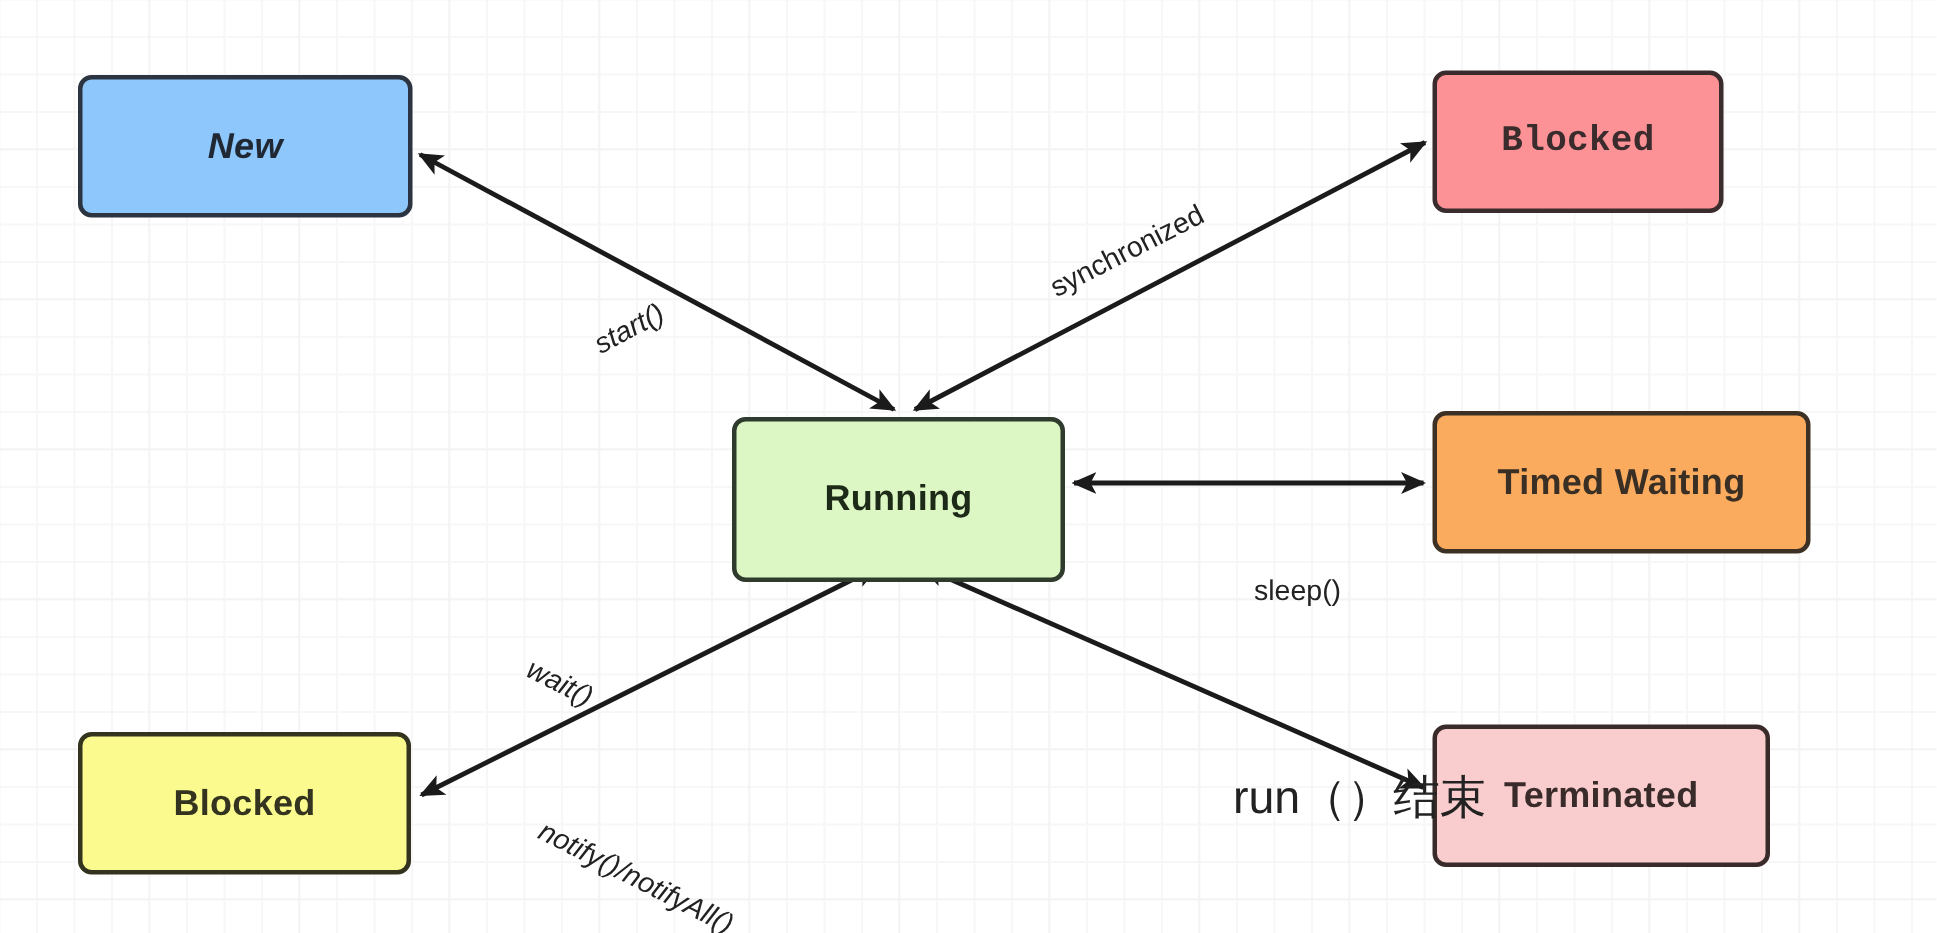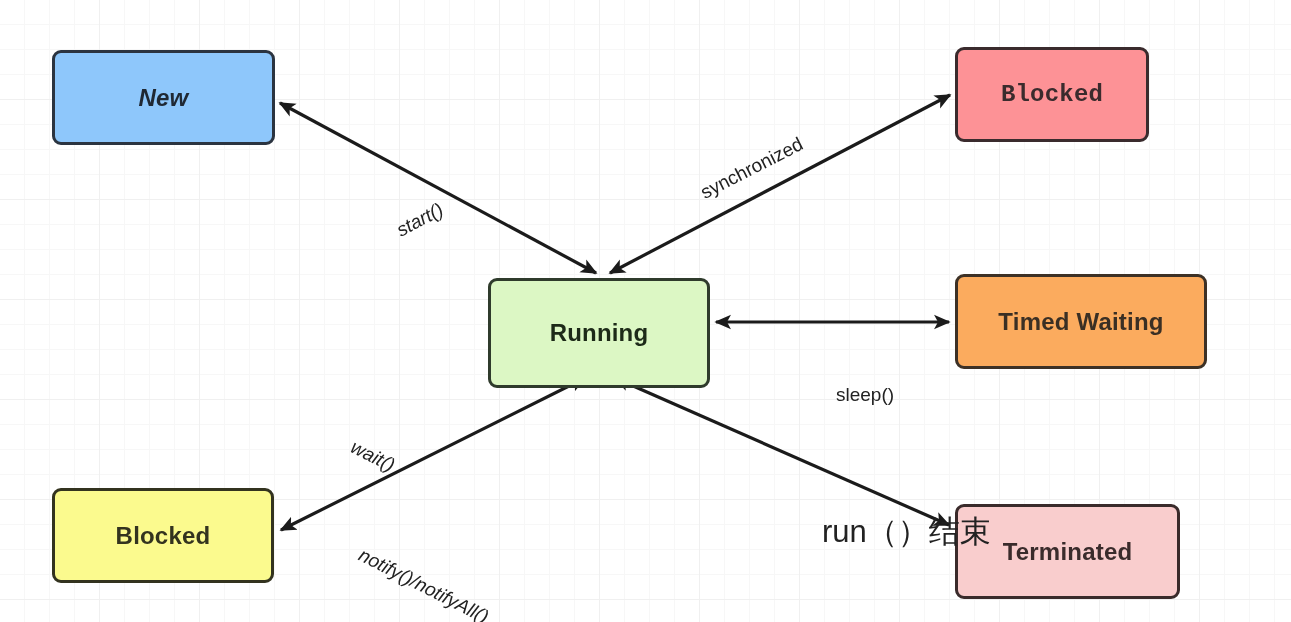--- a/index.html
+++ b/index.html
@@ -88,21 +88,21 @@
   </div>
   <div class="node" style="left: 488px; top: 278px; width: 222px; height: 110px; background: rgb(220, 247, 196); border-color: rgb(47, 59, 44); color: rgb(29, 42, 24);">
     <span>Running</span>
   </div>
   <div class="node" style="left: 955px; top: 274px; width: 252px; height: 95px; background: rgb(251, 171, 94); border-color: rgb(61, 49, 38); color: rgb(58, 47, 36);">
     <span>Timed Waiting</span>
   </div>
   <div class="node" style="left: 52px; top: 488px; width: 222px; height: 95px; background: rgb(251, 250, 142); border-color: rgb(51, 51, 31); color: rgb(51, 51, 31);">
     <span>Blocked</span>
   </div>
-  <div class="node" style="left: 955px; top: 504px; width: 225px; height: 95px; background: rgb(249, 205, 205); border-color: rgb(58, 43, 43); color: rgb(58, 43, 43);">
+  <div class="node" style="left: 955px; top: 483px; width: 225px; height: 95px; background: rgb(249, 205, 205); border-color: rgb(58, 43, 43); color: rgb(58, 43, 43);">
     <span>Terminated</span>
   </div>
 
   <div class="edge-label lbl-italic" style="left: 393px; top: 222px; font-size: 19px; transform: rotate(-28deg);">start()</div>
   <div class="edge-label lbl-plain" style="left: 697px; top: 184px; font-size: 19px; transform: rotate(-27deg);">synchronized</div>
   <div class="edge-label lbl-plain" style="left: 800px; top: 384px; font-size: 19px; transform: rotate(0deg); margin-left: 36px;">sleep()</div>
   <div class="edge-label lbl-italic" style="left: 357px; top: 436px; font-size: 19px; transform: rotate(27deg);">wait()</div>
   <div class="edge-label lbl-italic" style="left: 365px; top: 544px; font-size: 19px; transform: rotate(27deg);">notify()/notifyAll()</div>
   <div class="edge-label lbl-plain" style="left: 822px; top: 463px; font-size: 31px; transform: rotate(0deg); margin-top: 48px;">run（）结束</div>
 

